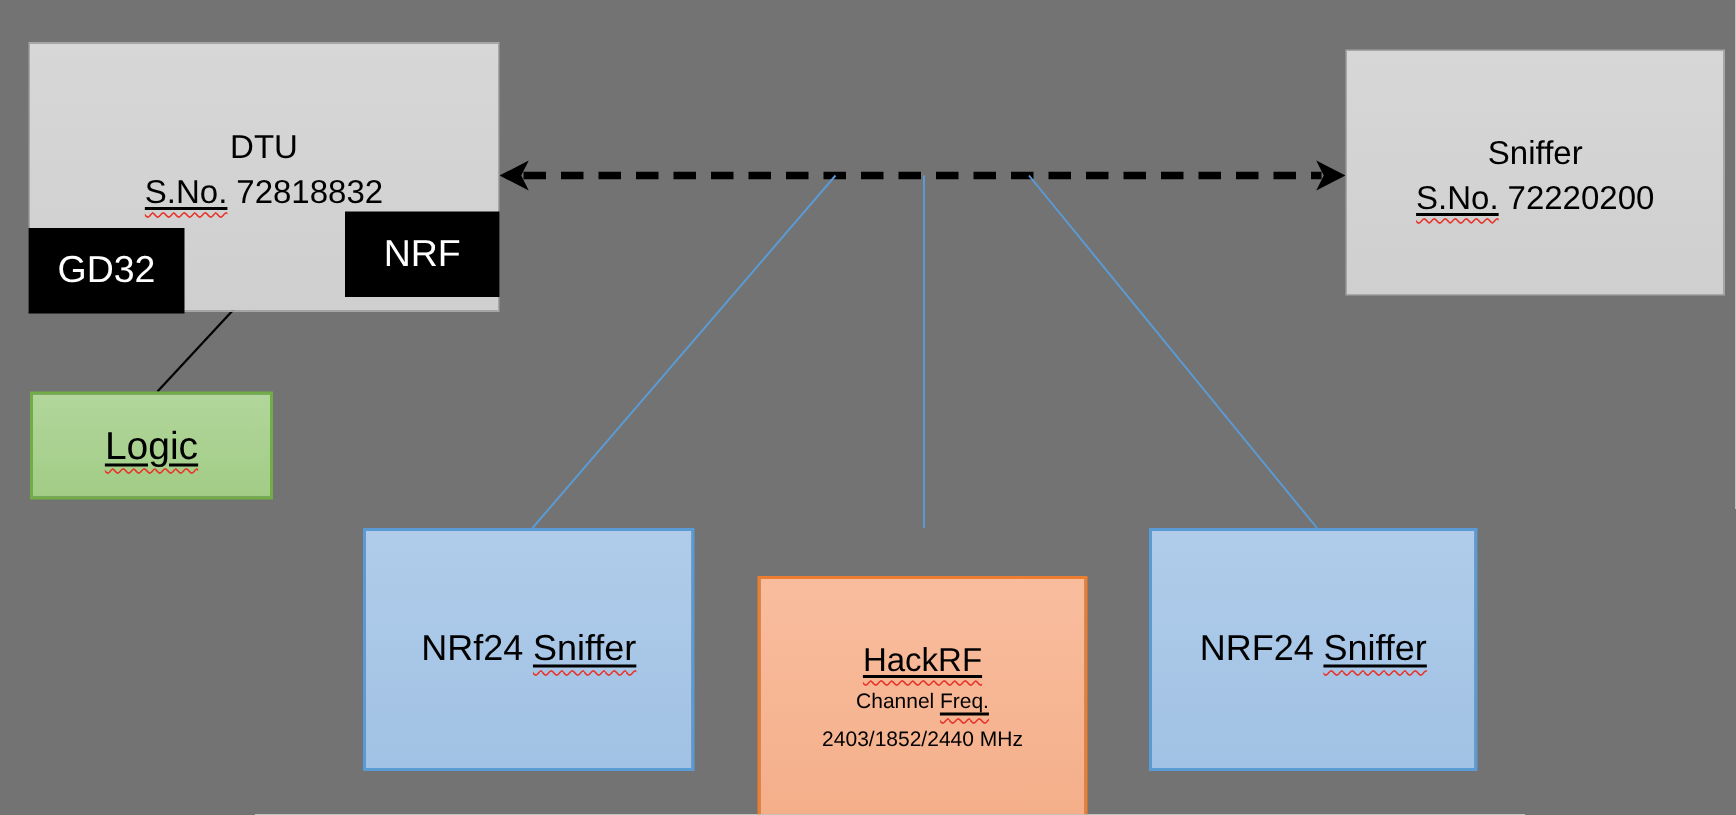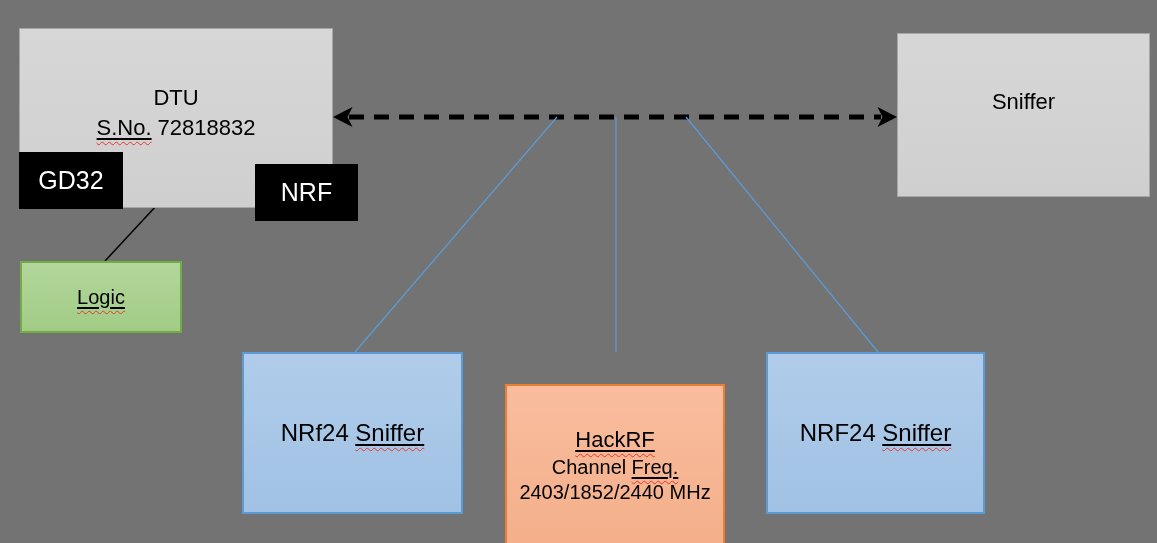--- a/index.html
+++ b/index.html
@@ -22,39 +22,39 @@
   .black-box {
     background:#000000;
     color:#ffffff;
     display:flex; align-items:center; justify-content:center;
     font-size:25px;
   }
   .green-box {
     background:linear-gradient(#B2D69B,#A2CC86);
     border:2px solid #70AD47;
     display:flex; align-items:center; justify-content:center;
-    font-size:20px;
+    font-size:26px;
   }
   .blue-box {
     background:linear-gradient(#B0CCEA,#A1C2E4);
     border:2px solid #5B9BD5;
     display:flex; flex-direction:column; align-items:center; justify-content:center;
     font-size:24px; line-height:36px;
   }
   .orange-box {
     background:linear-gradient(#F9BD9E,#F4AF8A);
     border:2px solid #ED7D31;
     display:flex; flex-direction:column; align-items:center; justify-content:center;
   }
 
   .label-block { position:absolute; left:0; right:0; text-align:center; }
   .two-line { font-size:22px; line-height:30px; }
 
   .hack-title { font-size:22px; line-height:30px; }
-  .hack-sub   { font-size:20px; line-height:25px; }
+  .hack-sub   { font-size:14px; line-height:25px; }
 
   
   .u {
     text-decoration-line:underline;
     text-decoration-thickness:1.5px;
     text-underline-offset:3px;
   }
   .sq {
     text-decoration-line:underline;
     text-decoration-style:wavy;
@@ -94,31 +94,32 @@
     <div class="label-block two-line" style="top:54px;">
       <div>DTU</div>
       <div><span class="u"><span class="sq">S.No.</span></span><span class="gap">72818832</span></div>
     </div>
   </div>
 
   <div class="box black-box" style="left:19px; top:152px; width:104px; height:57px;">
     <span>GD32</span>
   </div>
 
-  <div class="box black-box" style="left:230px; top:164px; width:103px; height:57px;margin-left:25px;">
+  <div class="box black-box" style="left:230px; top:141px; width:103px; height:57px;">
     <span>NRF</span>
   </div>
 
   <div class="box green-box" style="left:20px; top:261px; width:162px; height:72px;">
     <span class="u"><span class="sq">Logic</span></span>
   </div>
 
   <div class="box gray-box" style="left:897px; top:33px; width:253px; height:164px;">
     <div class="label-block two-line" style="top:53px;">
       <div>Sniffer</div>
+      <div><span class="u"><span class="sq">S.No.</span></span><span class="gap">72220200</span></div>
     </div>
   </div>
 
   <div class="box blue-box" style="left:242px; top:352px; width:221px; height:162px;">
     <div><span>NRf24</span><span class="gap u"><span class="sq">Sniffer</span></span></div>
   </div>
 
   <div class="box orange-box" style="left:505px; top:352px; width:220px; height:162px;margin-top:32px;">
     <div class="hack-title"><span class="u"><span class="sq">HackRF</span></span></div>
     <div class="hack-sub"><span>Channel</span><span class="gap u"><span class="sq">Freq.</span></span></div>

